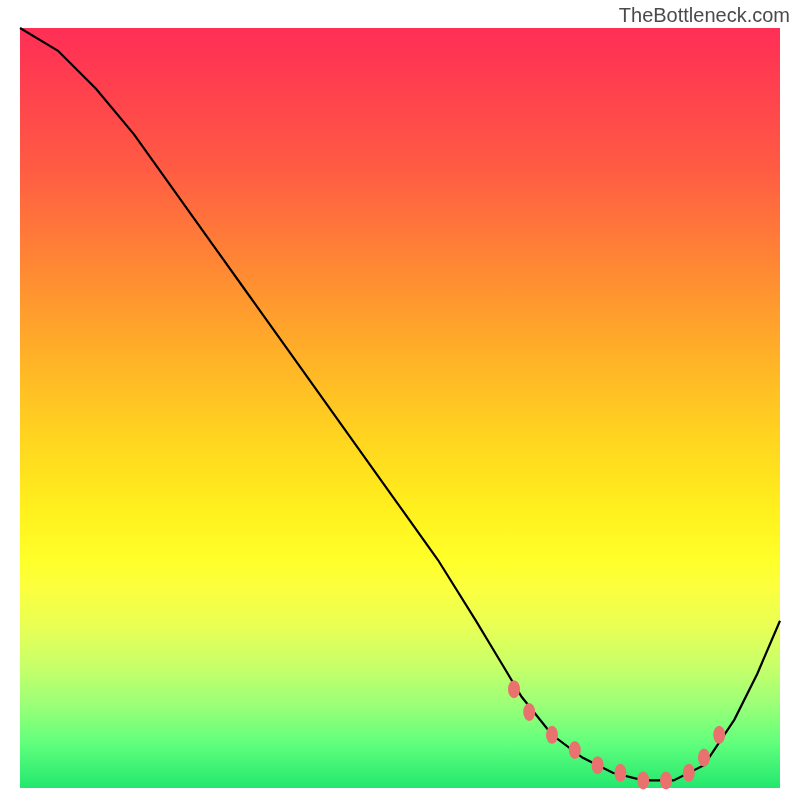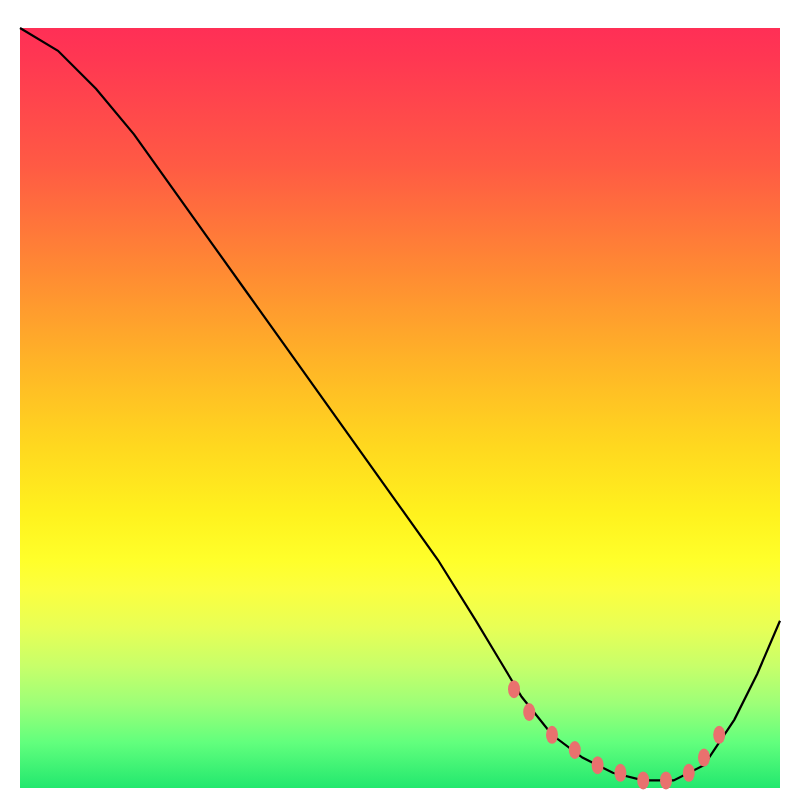--- a/index.html
+++ b/index.html
@@ -56,20 +56,21 @@
     width: 760px;
     height: 760px;
     overflow: visible;
   }
 </style>
 </head>
 <body>
 
 <div class="container">
 
+  <div class="watermark">TheBottleneck.com</div>
 
   <div class="plot-area">
     <svg class="curve" viewBox="0 0 760 760" preserveAspectRatio="none">
       <path fill="none" stroke="#000000" stroke-width="2.2" d="M0.0 0.0 L38.0 22.8 L76.0 60.8 L114.0 106.4 L152.0 159.6 L190.0 212.8 L228.0 266.0 L266.0 319.2 L304.0 372.4 L342.0 425.6 L380.0 478.8 L418.0 532.0 L456.0 592.8 L478.8 630.8 L501.6 668.8 L532.0 706.8 L562.4 729.6 L592.8 744.8 L623.2 752.4 L653.6 752.4 L684.0 737.2 L714.4 691.6 L737.2 646.0 L760.0 592.8"></path>
       <g>
           <ellipse cx="494.0" cy="661.2" rx="6" ry="9" fill="#e9716e"></ellipse>
           <ellipse cx="509.2" cy="684.0" rx="6" ry="9" fill="#e9716e"></ellipse>
           <ellipse cx="532.0" cy="706.8" rx="6" ry="9" fill="#e9716e"></ellipse>
           <ellipse cx="554.8" cy="722.0" rx="6" ry="9" fill="#e9716e"></ellipse>
           <ellipse cx="577.6" cy="737.2" rx="6" ry="9" fill="#e9716e"></ellipse>

